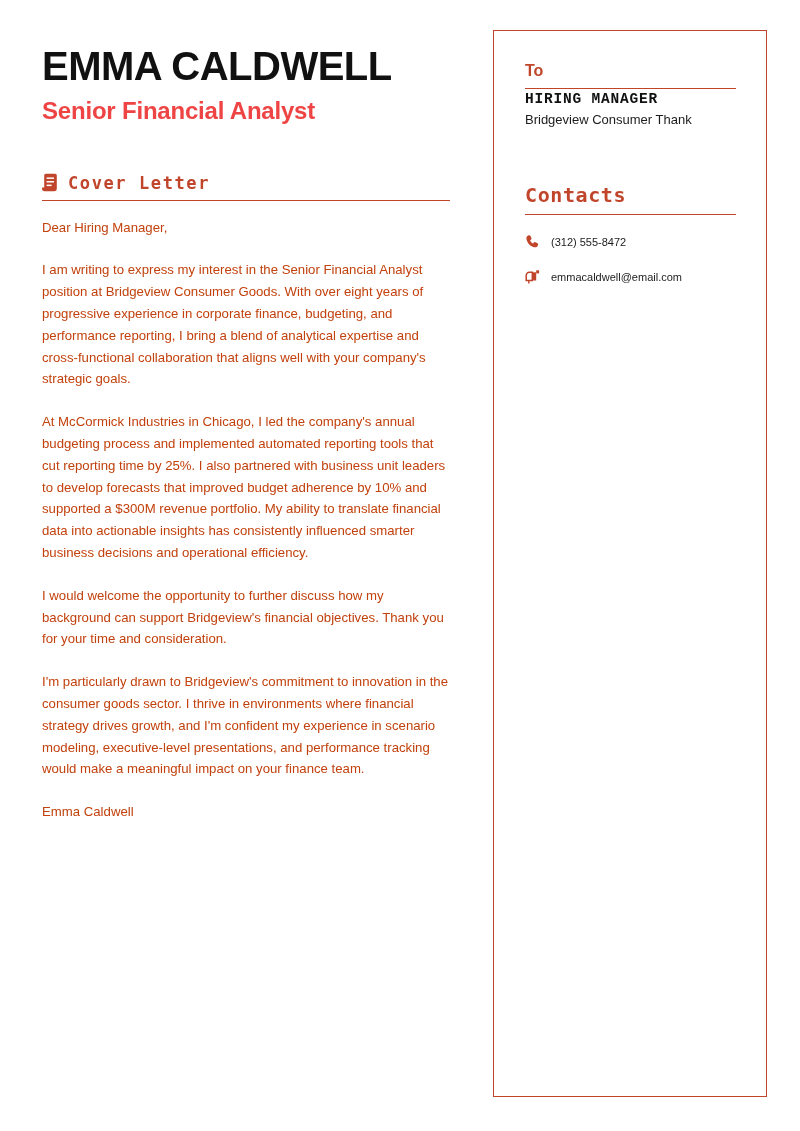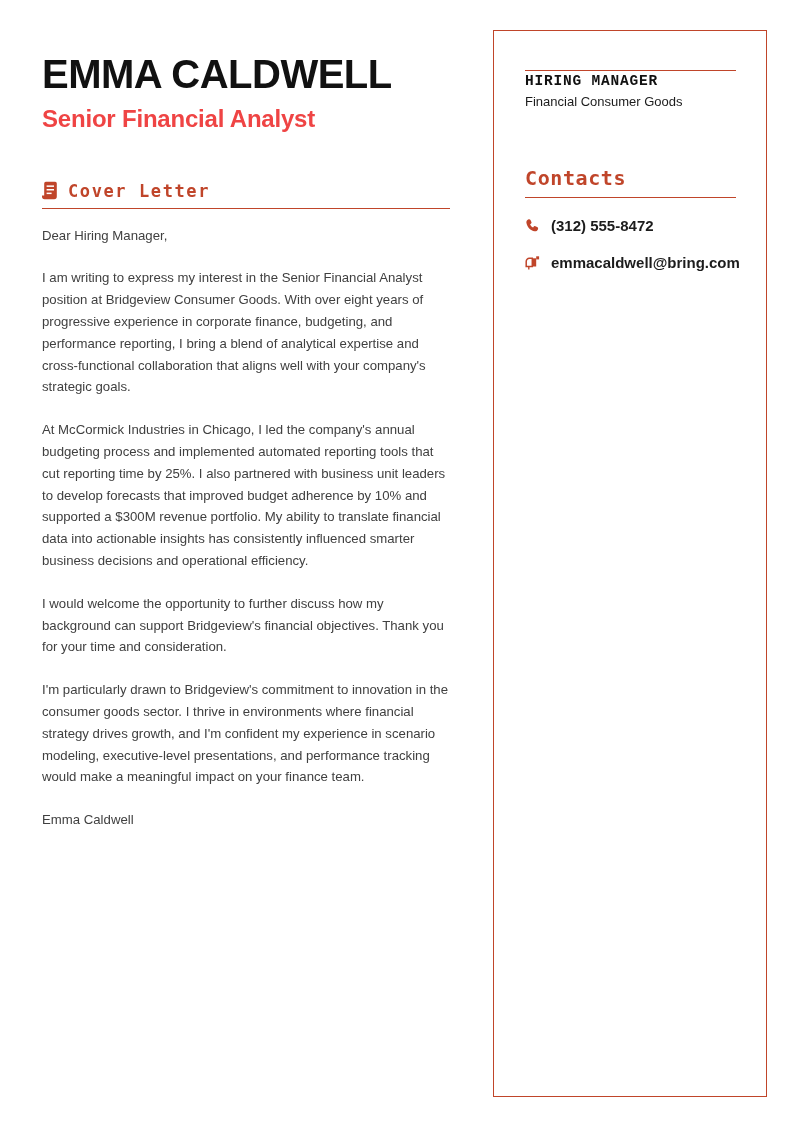--- a/index.html
+++ b/index.html
@@ -17,21 +17,21 @@
   .page {
     position: absolute;
     inset: 0;
     background: #ffffff;
   }
 
   
   .main-col {
     position: absolute;
     left: 42px;
-    top: 52px;
+    top: 44px;
     width: 410px;
   }
   .name {
     font-family: "Liberation Sans", sans-serif;
     font-size: 40px;
     font-weight: bold;
     letter-spacing: -0.5px;
     color: #111111;
     line-height: 1.1;
     margin: 0;
@@ -74,21 +74,21 @@
   }
 
   .letter-body {
     margin-top: 16px;
     width: 410px;
   }
   .letter-body p {
     font-family: "Liberation Sans", sans-serif;
     font-size: 13.2px;
     line-height: 21.8px;
-    color: #404040;
+    color: #c2410c;
     margin: 0 0 21px 0;
     text-align: left;
   }
   .letter-body p:last-child { margin-bottom: 0; }
 
   
   .sidebar-frame {
     position: absolute;
     left: 493px;
     top: 30px;
@@ -148,24 +148,23 @@
   }
   .contact-row:first-of-type { margin-top: 22px; }
   .contact-icon {
     width: 16px;
     height: 16px;
     flex: 0 0 auto;
     display: block;
   }
   .contact-text {
     font-family: "Liberation Sans", sans-serif;
-    font-size: 15px;
+    font-size: 11px;
     color: #1c1c1c;
     line-height: 1.2;
-    font-weight: bold;
   }
 </style>
 </head>
 <body>
 
 <div class="page">
 
   <div class="main-col">
 
     <h1 class="name">EMMA CALDWELL</h1>
@@ -190,41 +189,42 @@
       <p>I'm particularly drawn to Bridgeview's commitment to innovation in the consumer goods sector. I thrive in environments where financial strategy drives growth, and I'm confident my experience in scenario modeling, executive-level presentations, and performance tracking would make a meaningful impact on your finance team.</p>
       <p>Emma Caldwell</p>
     </div>
   </div>
 
   <div class="sidebar-frame"></div>
 
   <div class="sidebar-inner">
 
     <div>
+      <div class="side-title">To</div>
       <div class="side-rule"></div>
       <div class="recipient-name">HIRING MANAGER</div>
-      <div class="recipient-company">Financial Consumer Goods</div>
+      <div class="recipient-company">Bridgeview Consumer Thank</div>
     </div>
 
     <div class="contacts-block">
       <div class="side-title mono">Contacts</div>
       <div class="side-rule"></div>
 
       <div class="contact-row">
         <svg class="contact-icon" viewBox="0 0 16 16">
           <path d="M3.2 1.4 c1.0 -0.5 1.9 -0.2 2.3 0.7 l0.9 1.9 c0.3 0.7 0.1 1.3 -0.5 1.7 l-0.8 0.5 c0.5 1.4 1.6 2.6 3.0 3.3 l0.5 -0.8 c0.4 -0.6 1.0 -0.8 1.7 -0.5 l1.9 0.9 c0.9 0.4 1.2 1.3 0.7 2.3 c-0.6 1.3 -1.9 2.1 -3.3 1.9 C5.6 12.7 2.1 9.0 1.4 4.7 C1.2 3.3 2.0 2.0 3.2 1.4 z" fill="#C0452A"></path>
         </svg>
         <span class="contact-text">(312) 555-8472</span>
       </div>
 
       <div class="contact-row">
         <svg class="contact-icon" viewBox="0 0 16 16">
           <path d="M1.2 6.4 a3.1 3.1 0 0 1 3.1 -3.1 h3.0 v8.2 h-6.1 z" fill="none" stroke="#C0452A" stroke-width="1.5"></path>
           <rect x="8.0" y="3.3" width="3.2" height="8.2" fill="#C0452A"></rect>
           <rect x="11.2" y="1.3" width="2.9" height="3.1" fill="#C0452A"></rect>
           <rect x="3.1" y="11.4" width="1.4" height="3.1" fill="#C0452A"></rect>
         </svg>
-        <span class="contact-text">emmacaldwell@bring.com</span>
+        <span class="contact-text">emmacaldwell@email.com</span>
       </div>
     </div>
   </div>
 
 </div>
 
 </body></html>

